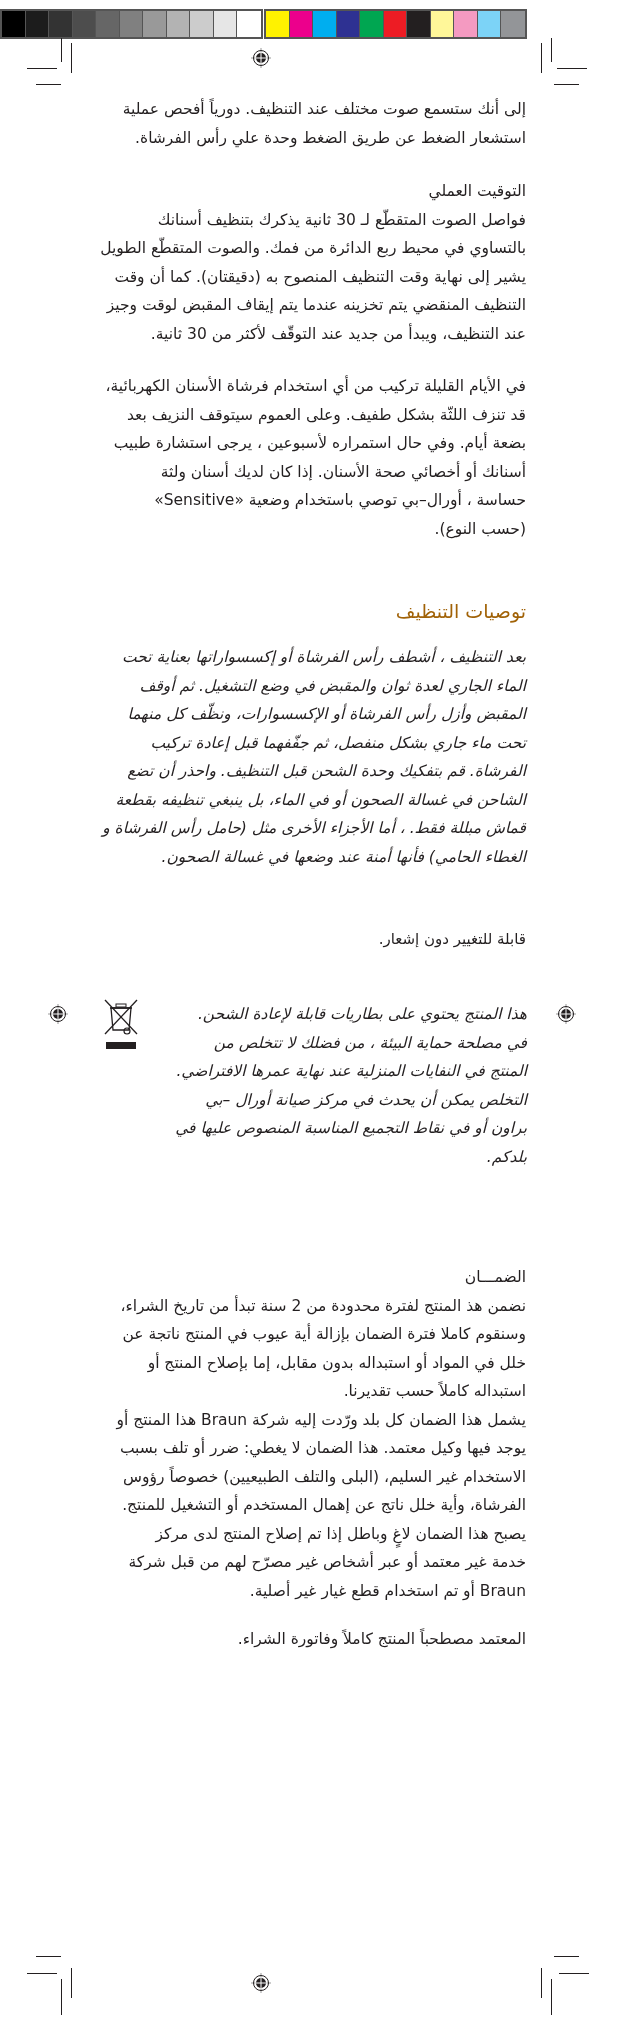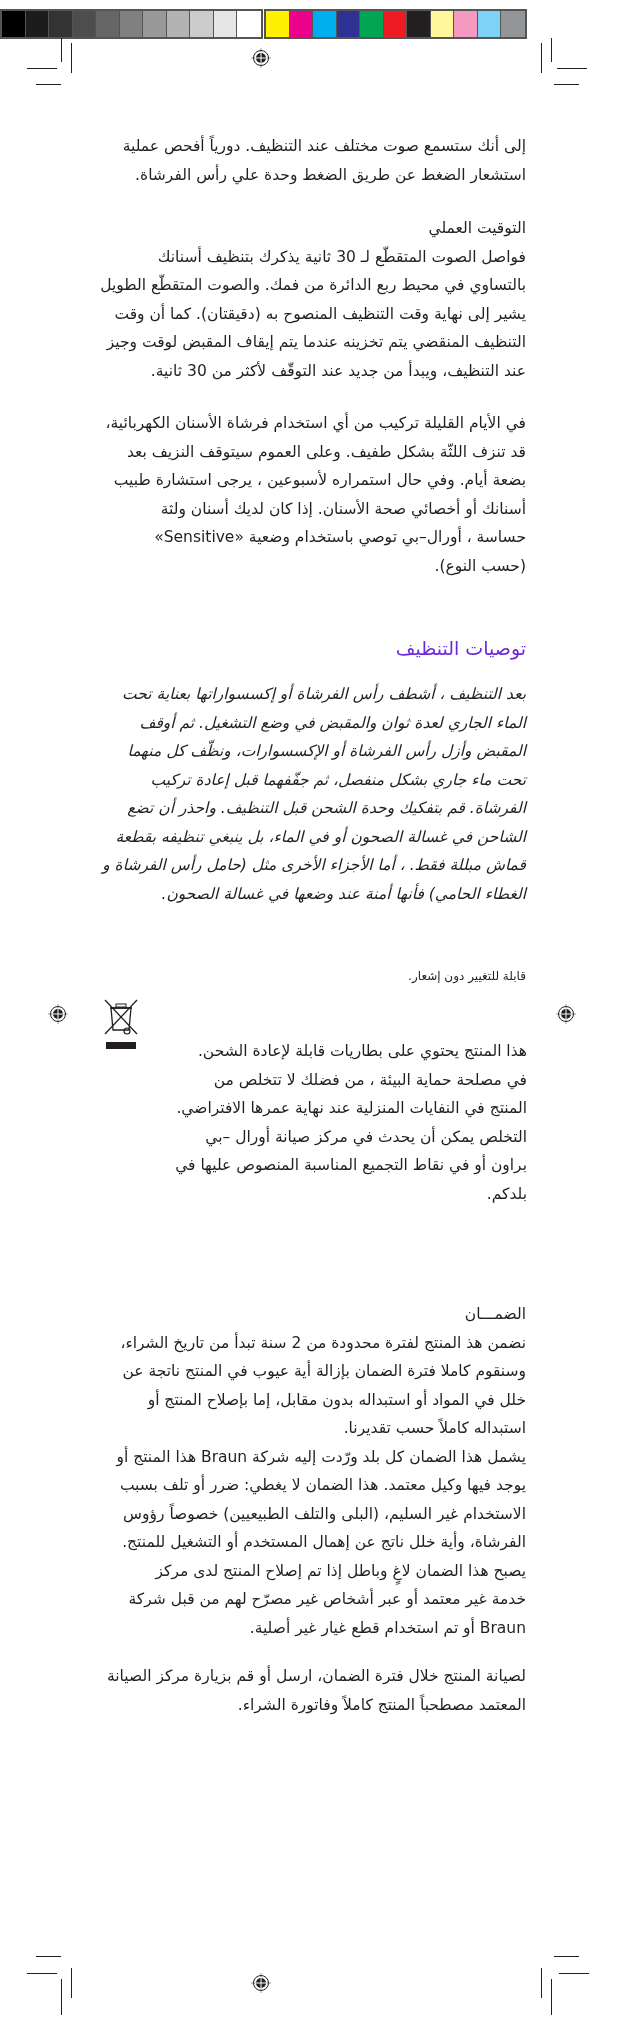--- a/index.html
+++ b/index.html
@@ -11,24 +11,24 @@
     .colorbar.left { left: 0; }
     .colorbar.right { left: 264px; }
     .swatch { width: 23.5px; height: 28px; border: 1px solid #5a5a5a; box-sizing: border-box; border-width: 1px 0 1px 1px; }
     .colorbar .frame { border: 2px solid #555; display: flex; box-sizing: border-box; }
 
     
     .crop { position: absolute; background: #231f20; }
     .reg { position: absolute; width: 20px; height: 20px; }
 
     
-    .page-text { position: absolute; direction: rtl; text-align: right; font-size: 15.5px; line-height: 28.5px; color: #231f20; margin-top: 37px; }
+    .page-text { position: absolute; direction: rtl; text-align: right; font-size: 15.5px; line-height: 28.5px; color: #231f20; }
     .line { display: block; white-space: nowrap; }
     .h-bold { font-weight: normal; }
-    .h-blue { color: #6d28d9; font-size: 19px; line-height: 26px; }
+    .h-blue { color: #a16207; font-size: 19px; line-height: 26px; }
 
     .weee { position: absolute; left: 103px; top: 998px; width: 36px; height: 58px; }
   </style>
 </head>
 <body>
 
 <div class="colorbar left" style="top:9px;">
   <div class="frame" id="gray-frame">
       <div class="swatch" style="background: rgb(0, 0, 0); width: 23.5px; height: 26px; border-top: none; border-right: 1px solid rgb(85, 85, 85); border-bottom: none; border-left: none; border-image: initial;"></div>
       <div class="swatch" style="background: rgb(28, 28, 28); width: 23.5px; height: 26px; border-top: none; border-right: 1px solid rgb(85, 85, 85); border-bottom: none; border-left: none; border-image: initial;"></div>
@@ -140,34 +140,34 @@
   <span class="line">بعد التنظيف ، أشطف رأس الفرشاة أو إكسسواراتها بعناية تحت</span>
   <span class="line">الماء الجاري لعدة ثوان والمقبض في وضع التشغيل. ثم أوقف</span>
   <span class="line">المقبض وأزل رأس الفرشاة أو الإكسسوارات، ونظّف كل منهما</span>
   <span class="line">تحت ماء جاري بشكل منفصل، ثم جفّفهما قبل إعادة تركيب</span>
   <span class="line">الفرشاة. قم بتفكيك وحدة الشحن قبل التنظيف. واحذر أن تضع</span>
   <span class="line">الشاحن في غسالة الصحون أو في الماء، بل ينبغي تنظيفه بقطعة</span>
   <span class="line">قماش مبللة فقط. ، أما الأجزاء الأخرى مثل (حامل رأس الفرشاة و</span>
   <span class="line">الغطاء الحامي) فأنها أمنة عند وضعها في غسالة الصحون.</span>
 </div>
 
-<div class="page-text" style="top:925px; right:98px; width:440px; font-size:12px;">
+<div class="page-text" style="top:925px; right:98px; width:440px; font-size:15px;">
   <span class="line">قابلة للتغيير دون إشعار.</span>
 </div>
 
 <svg class="weee" viewBox="0 0 36 58">
   <line x1="2" y1="2" x2="34" y2="36" stroke="#231f20" stroke-width="1.3"></line>
   <line x1="34" y1="2" x2="2" y2="36" stroke="#231f20" stroke-width="1.3"></line>
   <path d="M8 10 L28 10 L26 32 L10 32 Z" fill="none" stroke="#231f20" stroke-width="1.3"></path>
   <rect x="13" y="6" width="10" height="3" fill="none" stroke="#231f20" stroke-width="1"></rect>
   <line x1="7" y1="10" x2="29" y2="10" stroke="#231f20" stroke-width="1.5"></line>
   <circle cx="24" cy="33" r="3" fill="none" stroke="#231f20" stroke-width="1.2"></circle>
   <rect x="3" y="44" width="30" height="7" fill="#231f20"></rect>
 </svg>
-<div class="page-text" style="top:1000px; right:97px; width:380px;">
+<div class="page-text" style="top:1000px; right:97px; width:380px;font-style:italic;">
   <span class="line">هذا المنتج يحتوي على بطاريات قابلة لإعادة الشحن.</span>
   <span class="line">في مصلحة حماية البيئة ، من فضلك لا تتخلص من</span>
   <span class="line">المنتج في النفايات المنزلية عند نهاية عمرها الافتراضي.</span>
   <span class="line">التخلص يمكن أن يحدث في مركز صيانة أورال –بي</span>
   <span class="line">براون أو في نقاط التجميع المناسبة المنصوص عليها في</span>
   <span class="line">بلدكم.</span>
 </div>
 
 <div class="page-text" style="top:1263px; right:98px; width:440px;">
   <span class="line">الضمـــان</span>
@@ -177,15 +177,14 @@
   <span class="line">استبداله كاملاً حسب تقديرنا.</span>
   <span class="line"> يشمل هذا الضمان كل بلد ورّدت إليه شركة Braun هذا المنتج أو</span>
   <span class="line">يوجد فيها وكيل معتمد. هذا الضمان لا يغطي: ضرر أو تلف بسبب</span>
   <span class="line">الاستخدام غير السليم، (البلى والتلف الطبيعيين) خصوصاً رؤوس</span>
   <span class="line">الفرشاة، وأية خلل ناتج عن إهمال المستخدم أو التشغيل للمنتج.</span>
   <span class="line">يصبح هذا الضمان لاغٍ وباطل إذا تم إصلاح المنتج لدى مركز</span>
   <span class="line">خدمة غير معتمد أو عبر أشخاص غير مصرّح لهم من قبل شركة</span>
   <span class="line">Braun أو تم استخدام قطع غيار غير أصلية.</span>
 </div>
 <div class="page-text" style="top:1625px; right:98px; width:440px;">
-  <span class="line">لصيانة المنتج خلال فترة الضمان، ارسل أو قم بزيارة مركز الصيانة</span>
   <span class="line">المعتمد مصطحباً المنتج كاملاً وفاتورة الشراء.</span>
 </div>
 
 </body></html>

